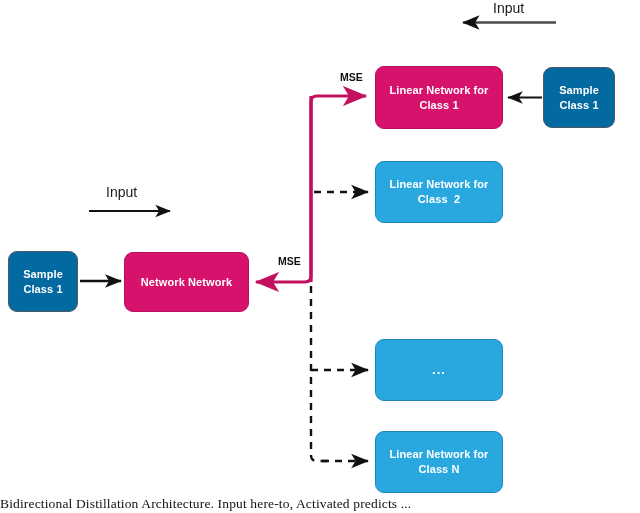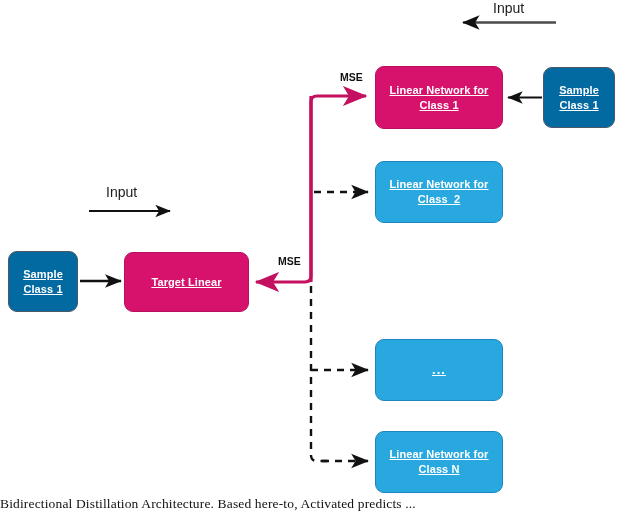--- a/index.html
+++ b/index.html
@@ -37,21 +37,20 @@
     justify-content: center;
     text-align: center;
     color: #ffffff;
     font-family: "Liberation Sans", sans-serif;
     font-size: 11px;
     font-weight: 700;
     line-height: 1.35;
     letter-spacing: 0.1px;
     white-space: pre;
     padding: 2px 4px;
-    text-decoration: underline;
   }
   .node-pink {
     background: #d6126d;
     border: 1.5px solid #b80f5e;
   }
   .node-blue {
     background: #29a8e0;
     border: 1.5px solid #1b86bb;
   }
   .node-gray {
@@ -148,17 +147,17 @@
 Class  2</div>
 
   <div class="node-box node-blue node-ellipsis" style="left:375px; top:339px; width:128px; height:62px;">...</div>
 
   <div class="node-box node-blue" style="left:375px; top:431px; width:128px; height:62px;">Linear Network for
 Class N</div>
 
   <div class="node-box node-gray" style="left:8px; top:251px; width:70px; height:61px;">Sample
 Class 1</div>
 
-  <div class="node-box node-pink" style="left:124px; top:252px; width:125px; height:60px;">Target Linear</div>
+  <div class="node-box node-pink" style="left:124px; top:252px; width:125px; height:60px;">Network Network</div>
 
-  <div id="caption">Bidirectional Distillation Architecture. Based here-to, Activated predicts ...</div>
+  <div id="caption">Bidirectional Distillation Architecture. Input here-to, Activated predicts ...</div>
 
 </div>
 
 </body></html>

